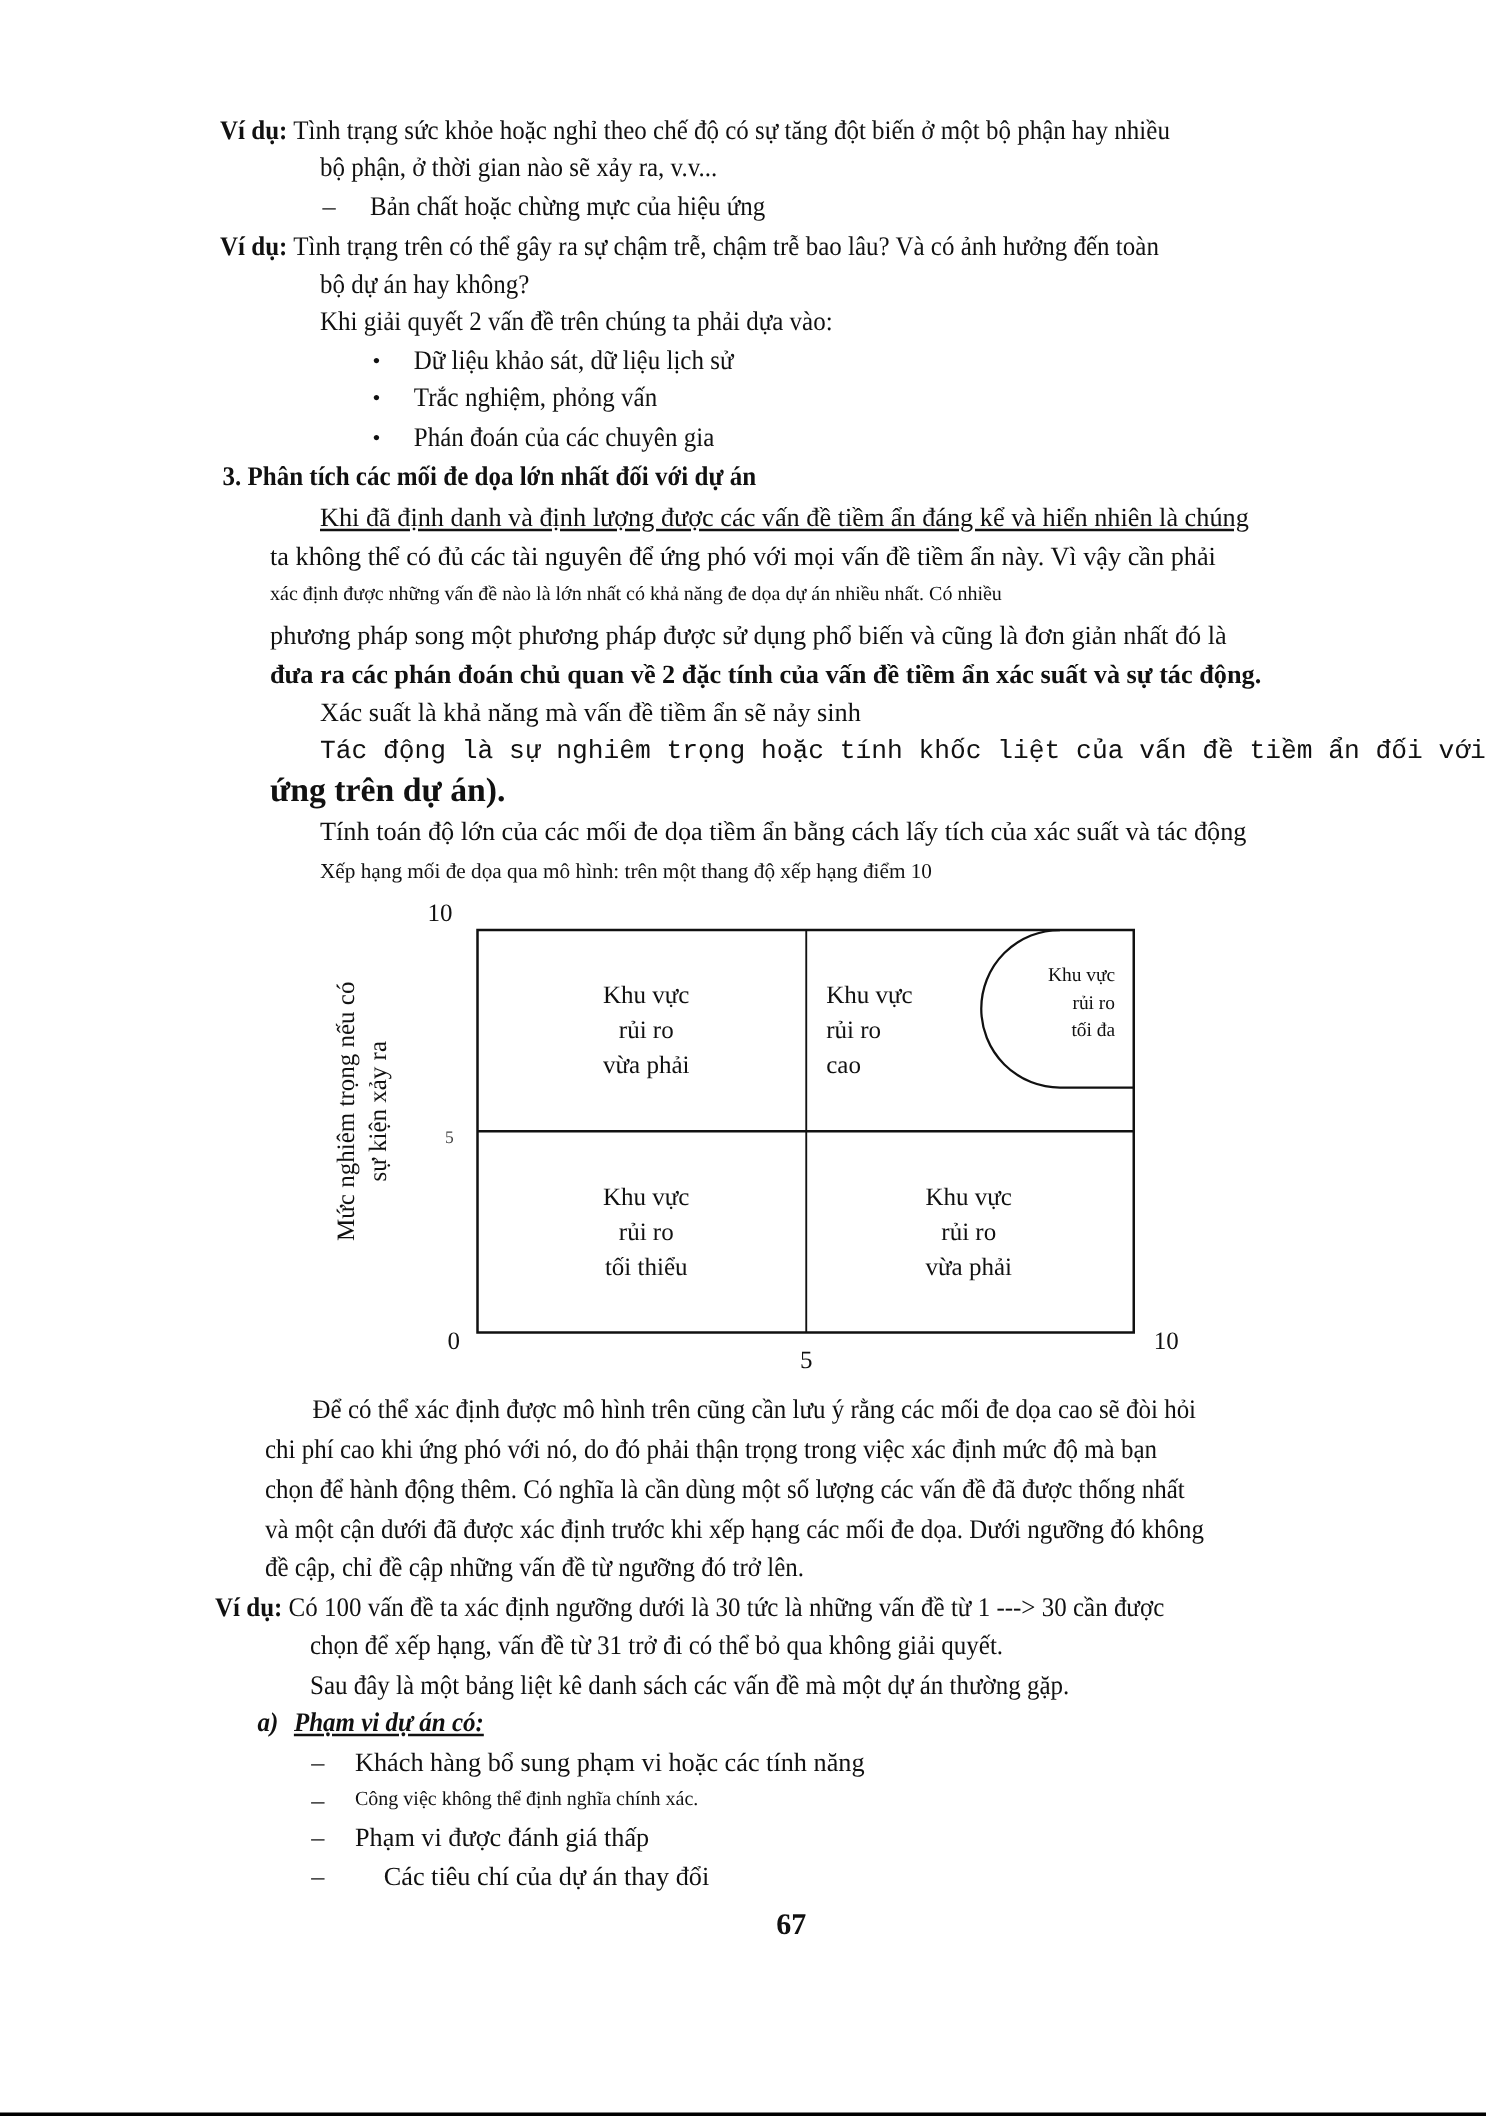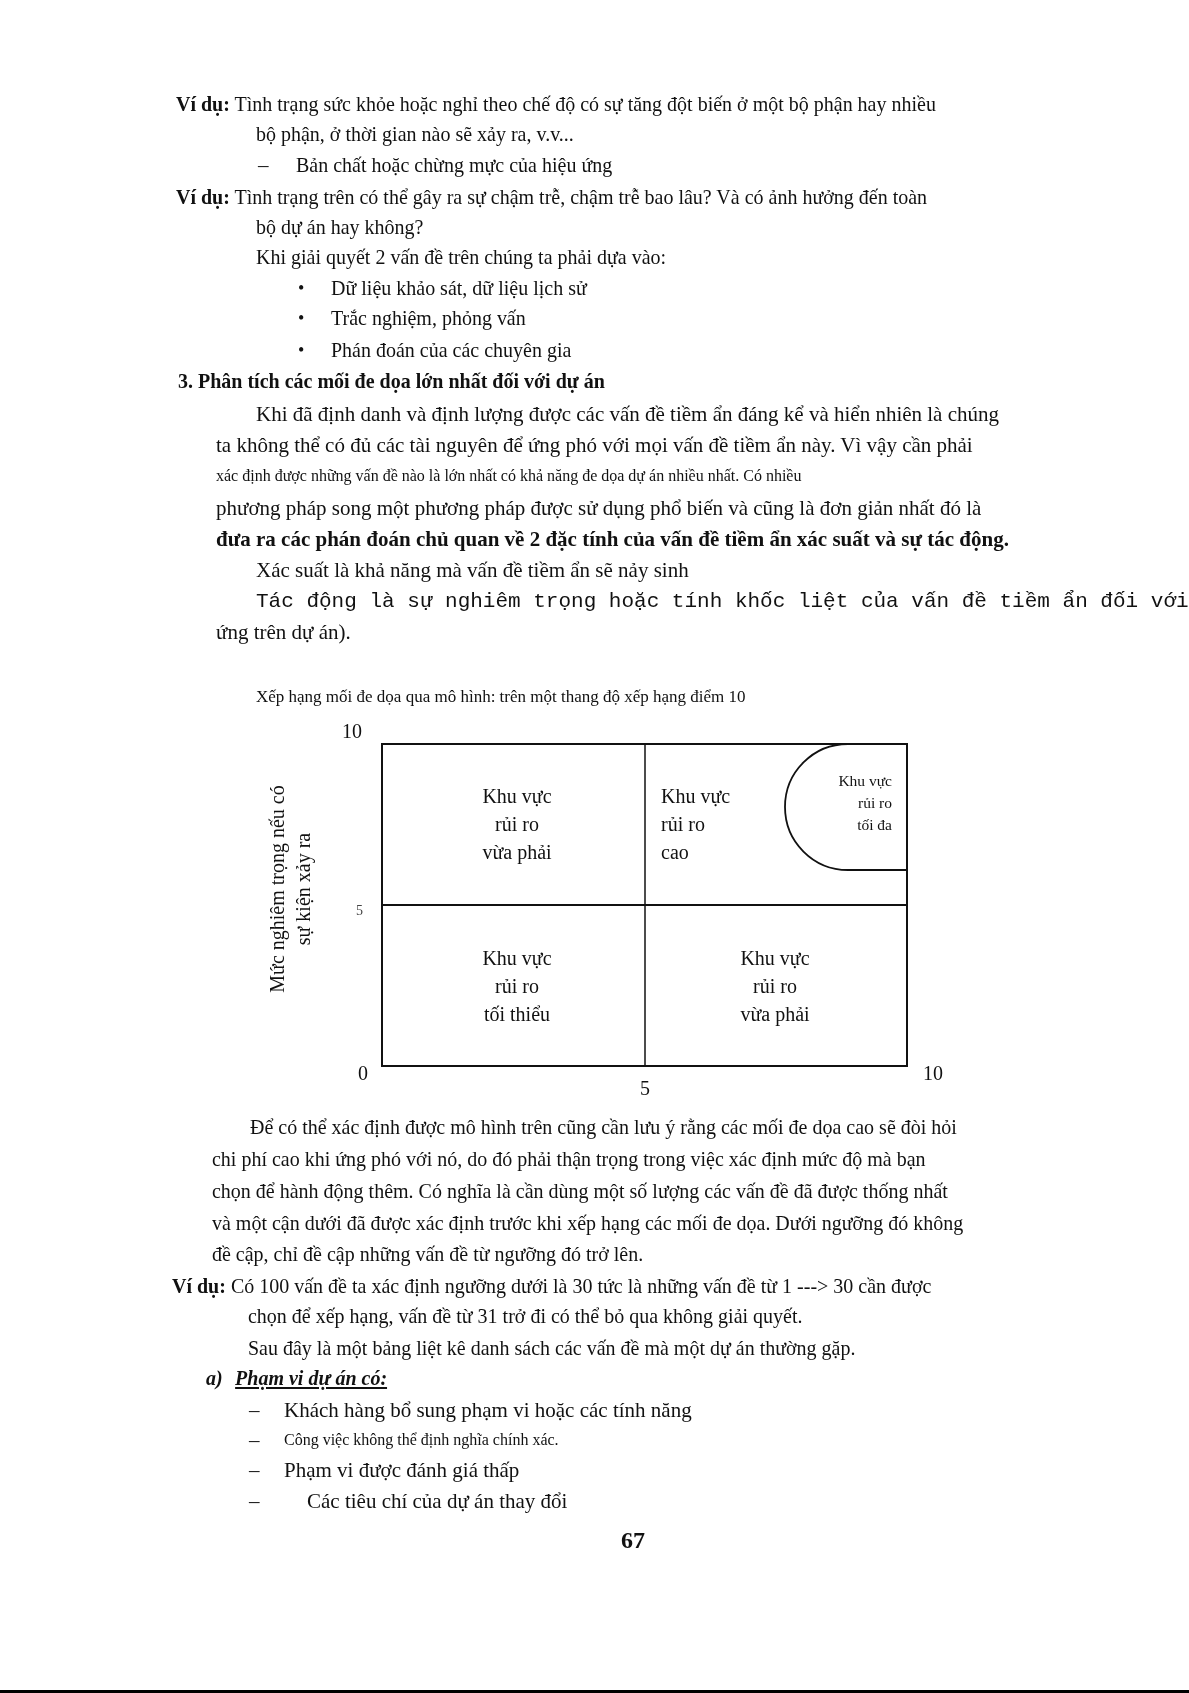--- a/index.html
+++ b/index.html
@@ -62,29 +62,30 @@
 
   <span class="bullet" style="left:298px; top:274px;">•</span>
   <div class="line narrow" style="left:331px; top:274px;">Dữ liệu khảo sát, dữ liệu lịch sử</div>
   <span class="bullet" style="left:298px; top:304px;">•</span>
   <div class="line narrow" style="left:331px; top:304px;">Trắc nghiệm, phỏng vấn</div>
   <span class="bullet" style="left:298px; top:336px;">•</span>
   <div class="line narrow" style="left:331px; top:336px;">Phán đoán của các chuyên gia</div>
 
   <div class="line narrow bold" style="left:178px; top:367px;">3.  Phân tích các mối đe dọa lớn nhất đối với dự án</div>
 
-  <div class="line" style="left:256px; top:400px; font-size:21px;">Khi đã định danh và định lượng được các vấn đề tiềm ẩn đáng kể và hiển nhiên là chúng</div>
+  <div class="line" style="left:256px; top:400px; font-size:21px;text-decoration:underline;">Khi đã định danh và định lượng được các vấn đề tiềm ẩn đáng kể và hiển nhiên là chúng</div>
   <div class="line" style="left:216px; top:431px; font-size:21px;">ta không thể có đủ các tài nguyên để ứng phó với mọi vấn đề tiềm ẩn này. Vì vậy cần phải</div>
   <div class="line" style="left:216px; top:462px; font-size:16px;">xác định được những vấn đề nào là lớn nhất có khả năng đe dọa dự án nhiều nhất. Có nhiều</div>
   <div class="line" style="left:216px; top:494px; font-size:21px;">phương pháp song một phương pháp được sử dụng phổ biến và cũng là đơn giản nhất đó là</div>
   <div class="line" style="left:216px; top:525px; font-size:21px;font-weight:bold;">đưa ra các phán đoán chủ quan  về 2 đặc tính của vấn đề tiềm ẩn xác suất và sự tác động.</div>
 
   <div class="line" style="left:256px; top:556px; font-size:21px;">Xác suất là khả năng mà vấn đề tiềm ẩn sẽ nảy sinh</div>
   <div class="line" style="left:256px; top:588px; font-size:21px;font-family:Liberation Mono, monospace;">Tác động là sự nghiêm trọng hoặc tính khốc liệt của vấn đề tiềm ẩn đối với dự án (hiệu</div>
-  <div class="line" style="left:216px; top:618px; font-size:21px;">ứng trên dự án).</div>
+  <div class="line" style="left:216px; top:618px; font-size:27px;font-weight:bold;">ứng trên dự án).</div>
+  <div class="line" style="left:256px; top:651px; font-size:21px;">Tính toán độ lớn của các mối đe dọa tiềm ẩn bằng cách lấy tích của xác suất và tác động</div>
   <div class="line" style="left:256px; top:683px; font-size:17px;">Xếp hạng mối đe dọa qua mô hình: trên một thang độ xếp hạng điểm 10</div>
 
   <div class="diagram">
     <svg width="1189" height="1693">
       <rect x="382" y="744" width="525" height="322" fill="none" stroke="#111" stroke-width="2"></rect>
       <line x1="645" y1="744" x2="645" y2="1066" stroke="#111" stroke-width="1.5"></line>
       <line x1="382" y1="905" x2="907" y2="905" stroke="#111" stroke-width="2"></line>
       <path d="M 848 744 A 63 63 0 0 0 848 870 L 907 870" fill="none" stroke="#111" stroke-width="1.8"></path>
     </svg>
 

